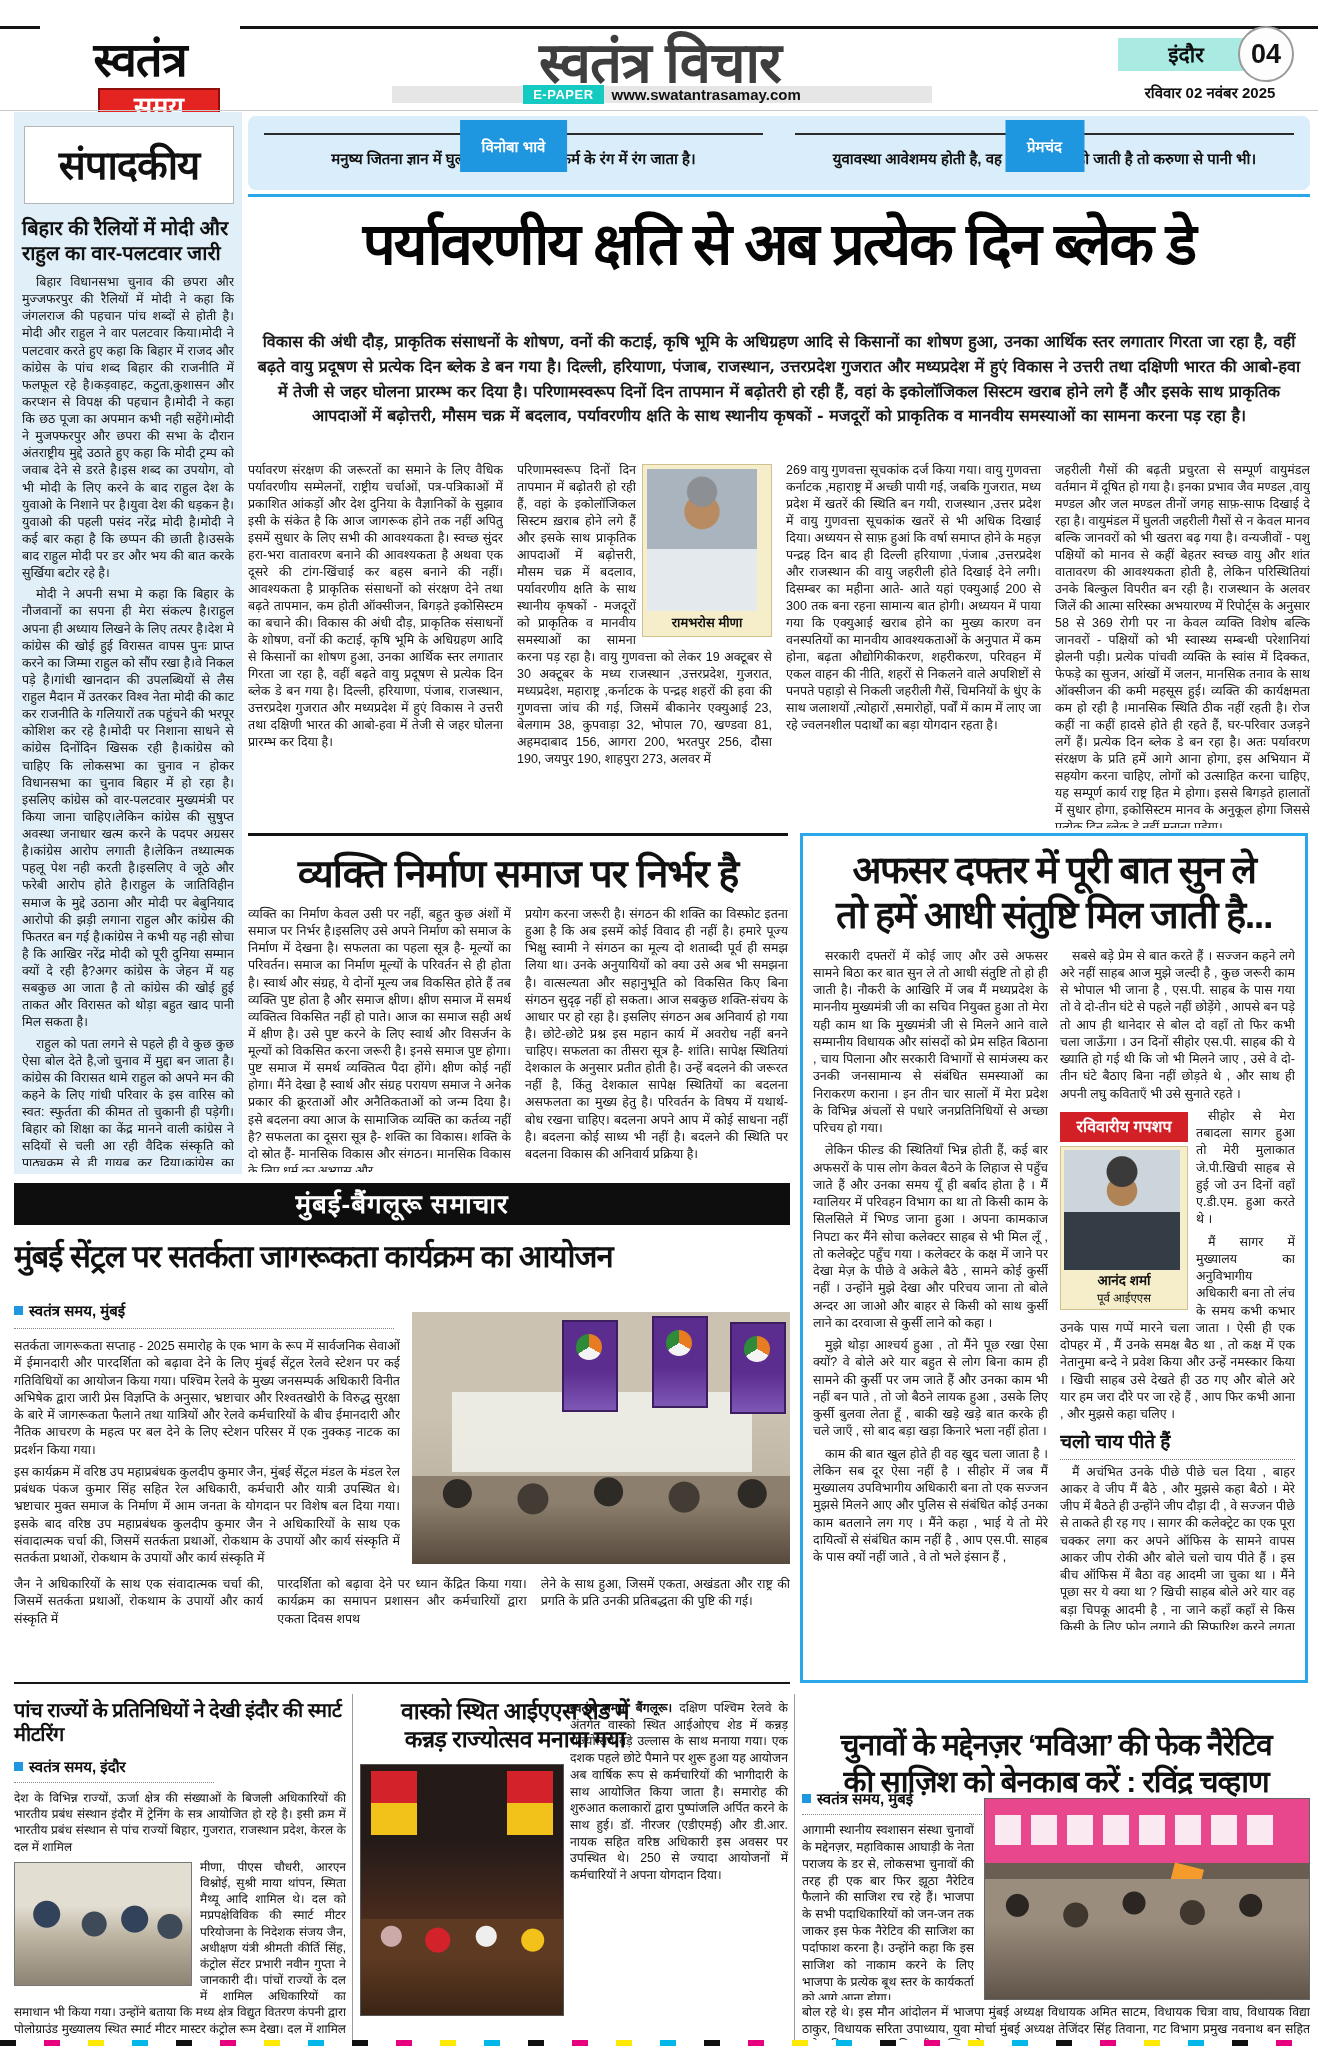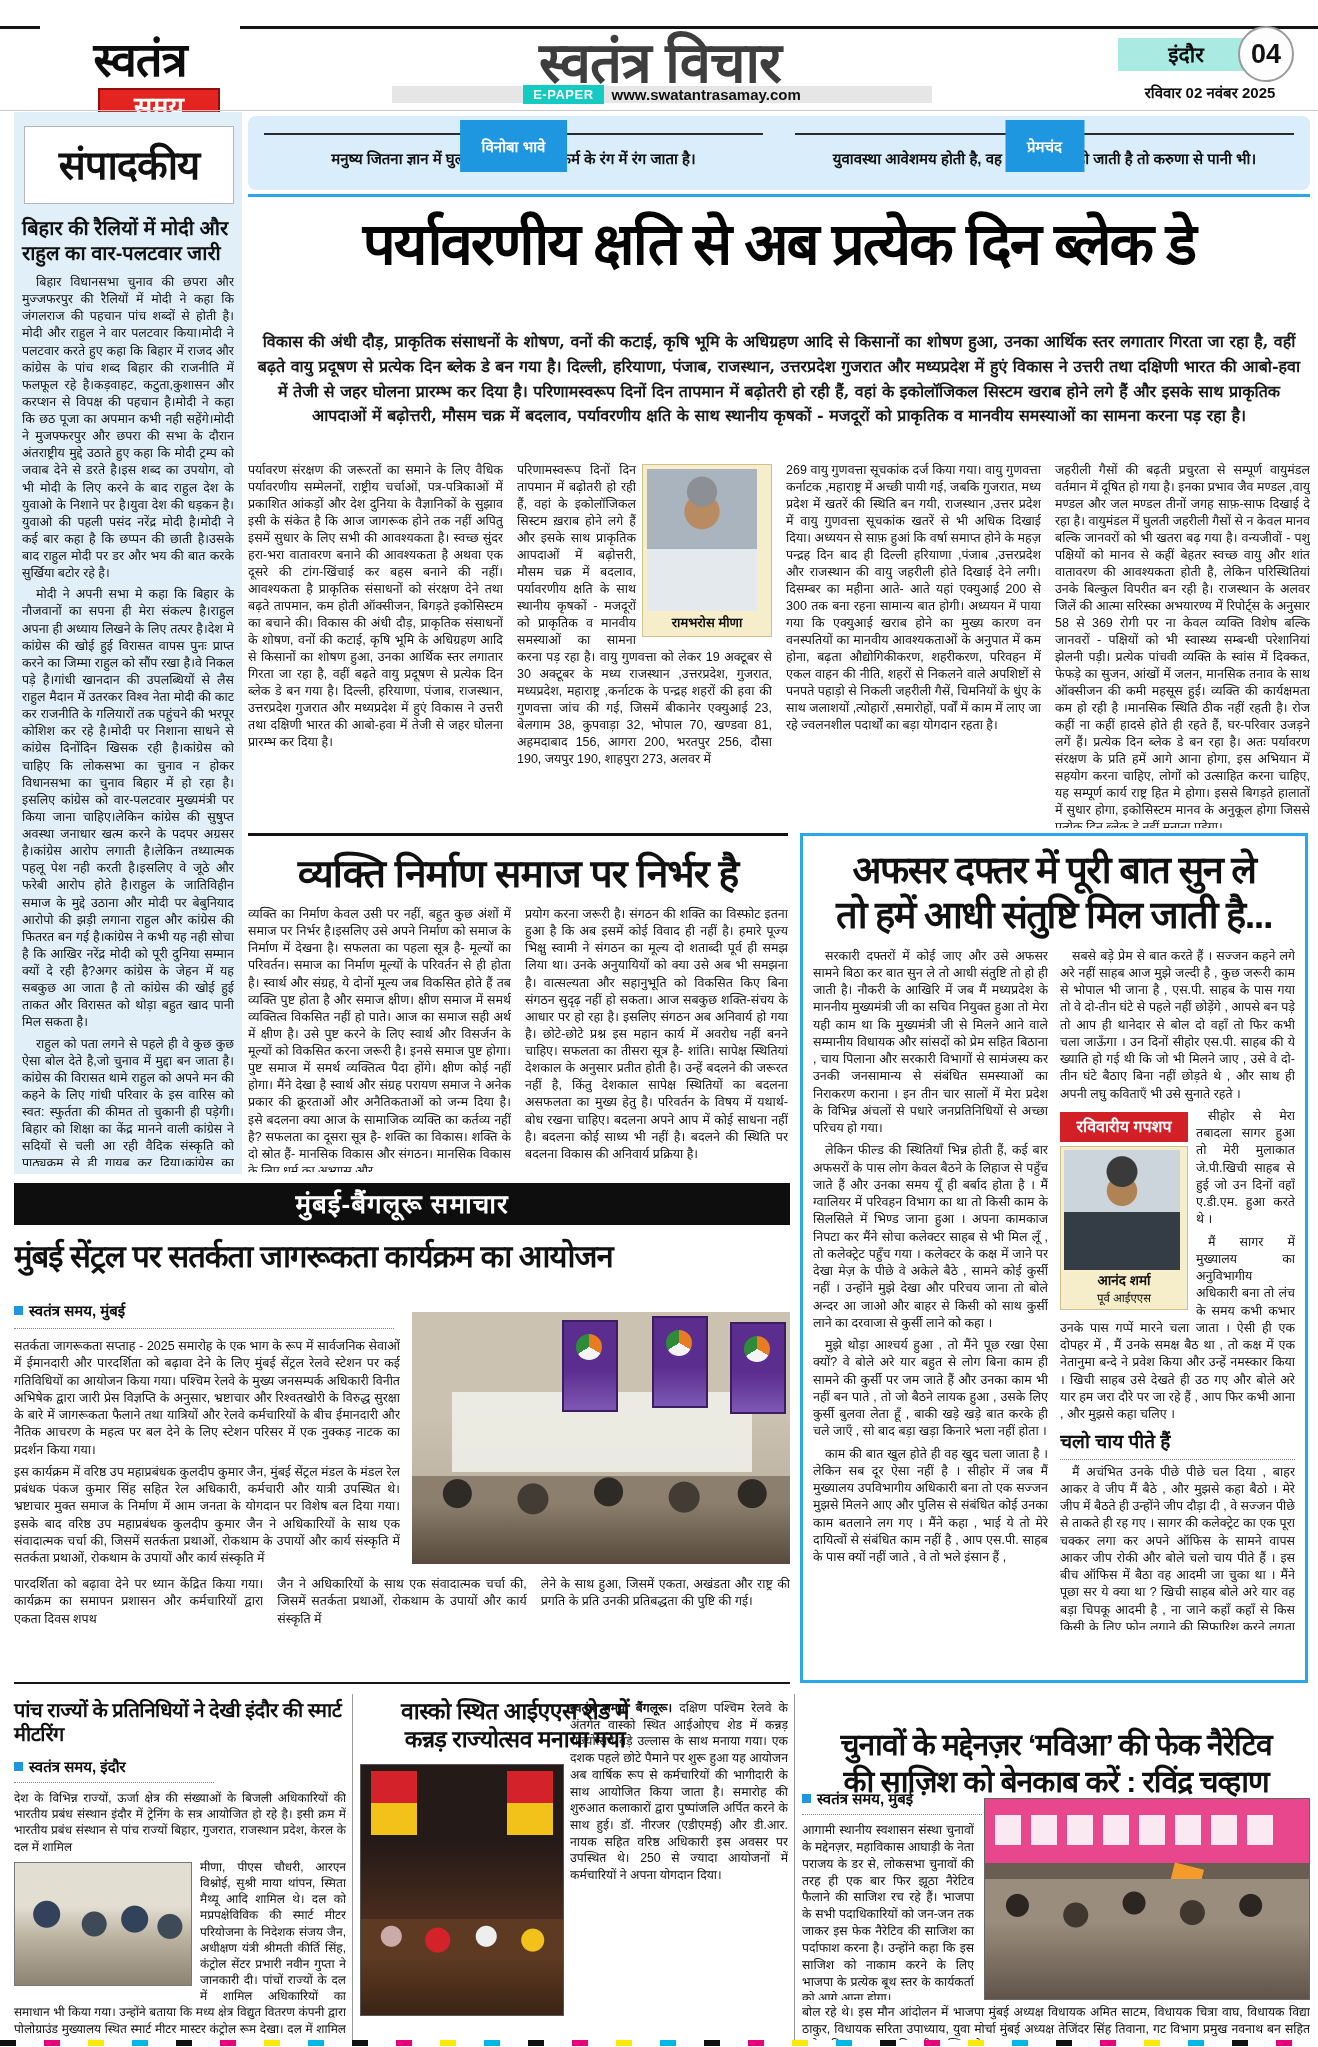--- a/index.html
+++ b/index.html
@@ -245,22 +245,22 @@
     <p style="margin:0;">इस कार्यक्रम में वरिष्ठ उप महाप्रबंधक कुलदीप कुमार जैन, मुंबई सेंट्रल मंडल के मंडल रेल प्रबंधक पंकज कुमार सिंह सहित रेल अधिकारी, कर्मचारी और यात्री उपस्थित थे। भ्रष्टाचार मुक्त समाज के निर्माण में आम जनता के योगदान पर विशेष बल दिया गया। इसके बाद वरिष्ठ उप महाप्रबंधक कुलदीप कुमार जैन ने अधिकारियों के साथ एक संवादात्मक चर्चा की, जिसमें सतर्कता प्रथाओं, रोकथाम के उपायों और कार्य संस्कृति में सतर्कता प्रथाओं, रोकथाम के उपायों और कार्य संस्कृति में</p>
   </div>
   <div class="abs mb-photo">
     <div class="banner"></div>
     <div class="poster" style="left:150px;top:8px;"></div>
     <div class="poster" style="left:240px;top:4px;"></div>
     <div class="poster" style="left:318px;top:10px;"></div>
     <div class="crowd"></div>
   </div>
   <div class="abs mb-caps">
+    <div class="mb-cap">जैन ने अधिकारियों के साथ एक संवादात्मक चर्चा की, जिसमें सतर्कता प्रथाओं, रोकथाम के उपायों और कार्य संस्कृति में</div>
     <div class="mb-cap">पारदर्शिता को बढ़ावा देने पर ध्यान केंद्रित किया गया। कार्यक्रम का समापन प्रशासन और कर्मचारियों द्वारा एकता दिवस शपथ</div>
-    <div class="mb-cap">जैन ने अधिकारियों के साथ एक संवादात्मक चर्चा की, जिसमें सतर्कता प्रथाओं, रोकथाम के उपायों और कार्य संस्कृति में</div>
     <div class="mb-cap">लेने के साथ हुआ, जिसमें एकता, अखंडता और राष्ट्र की प्रगति के प्रति उनकी प्रतिबद्धता की पुष्टि की गई।</div>
   </div>
   <div class="abs mb-rule"></div>
 
   <div class="abs vline1"></div>
   <div class="abs vline2"></div>
 
   <div class="abs sm-head">पांच राज्यों के प्रतिनिधियों ने देखी इंदौर की स्मार्ट मीटरिंग</div>
   <div class="abs byline dotted sm-byline">
     <span class="sq"></span>

